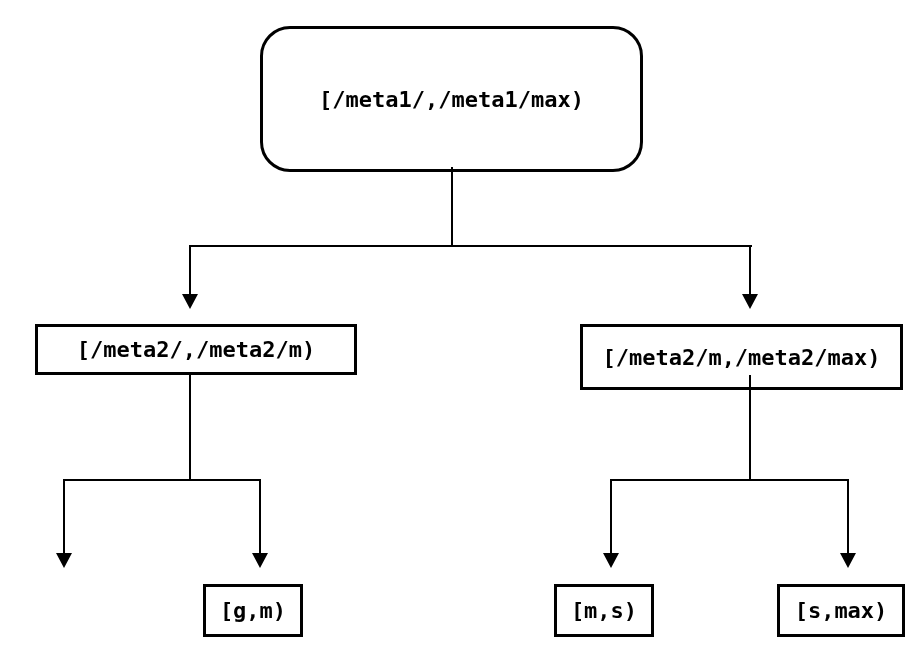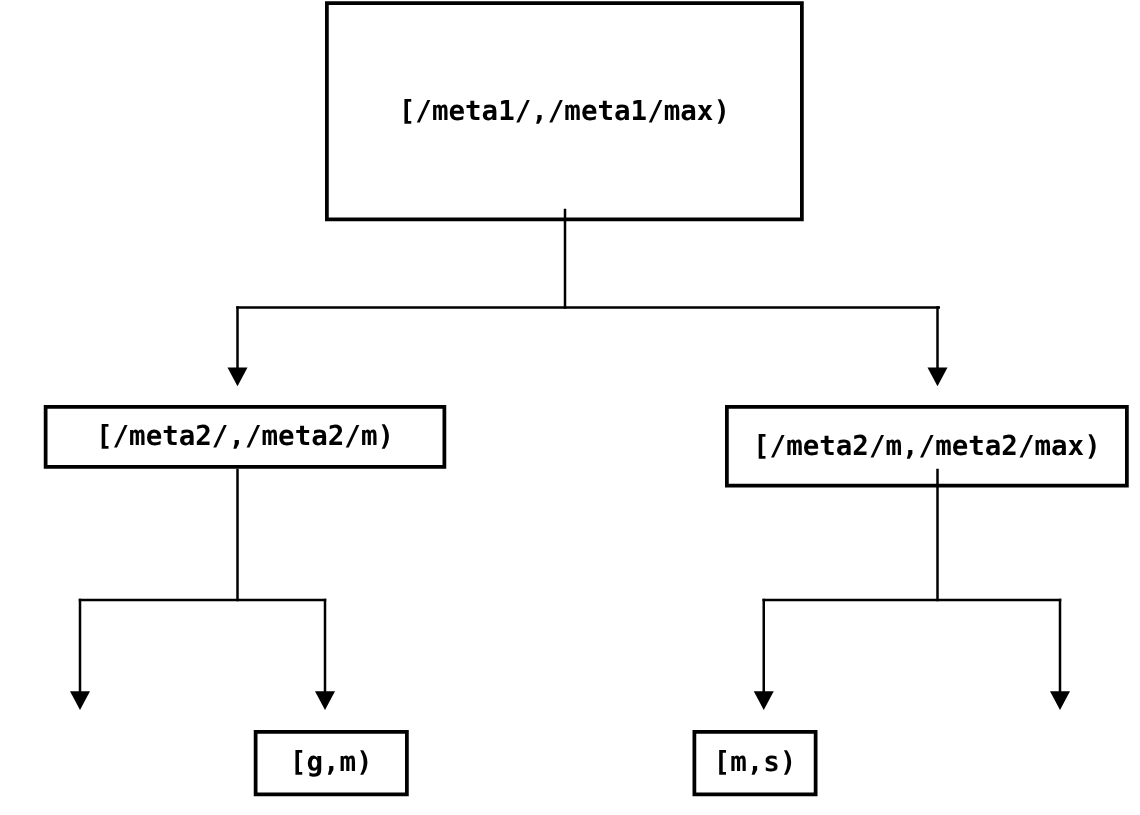--- a/index.html
+++ b/index.html
@@ -34,44 +34,45 @@
   }
   .arrowhead {
     position: absolute;
     width: 0;
     height: 0;
     border-left: 8px solid transparent;
     border-right: 8px solid transparent;
     border-top: 15px solid #000000;
   }
   
-  .node-root      { left: 260px; top: 1px;  width: 383px; height: 176px; }
+  .node-root      { left: 260px; top: 26px;  width: 383px; height: 146px; border-radius: 30px; }
   .node-left      { left: 35px;  top: 324px; width: 322px; height: 51px; }
   .node-right     { left: 580px; top: 324px; width: 323px; height: 66px; }
   .node-leaf-ag   { left: 8px;   top: 584px; width: 102px; height: 53px; }
-  .node-leaf-gm   { left: 203px; top: 584px; width: 124px; height: 53px; }
+  .node-leaf-gm   { left: 203px; top: 584px; width: 100px; height: 53px; }
   .node-leaf-ms   { left: 554px; top: 584px; width: 100px; height: 53px; }
   .node-leaf-smax { left: 777px; top: 584px; width: 128px; height: 53px; }
 </style>
 </head>
 <body>
 
 <div class="canvas">
 
   <div class="node node-root">[/meta1/,/meta1/max)</div>
 
   <div class="node node-left">[/meta2/,/meta2/m)</div>
 
   <div class="node node-right">[/meta2/m,/meta2/max)</div>
 
 
   <div class="node node-leaf-gm">[g,m)</div>
 
   <div class="node node-leaf-ms">[m,s)</div>
 
+  <div class="node node-leaf-smax">[s,max)</div>
 
   <div class="line" style="left:451px; top:167px; width:2px; height:80px;"></div>
   <div class="line" style="left:189px; top:245px; width:563px; height:2px;"></div>
 
   <div class="line" style="left:189px; top:245px; width:2px; height:51px;"></div>
   <div class="arrowhead" style="left:182px; top:294px;"></div>
 
   <div class="line" style="left:749px; top:245px; width:2px; height:51px;"></div>
   <div class="arrowhead" style="left:742px; top:294px;"></div>
 

